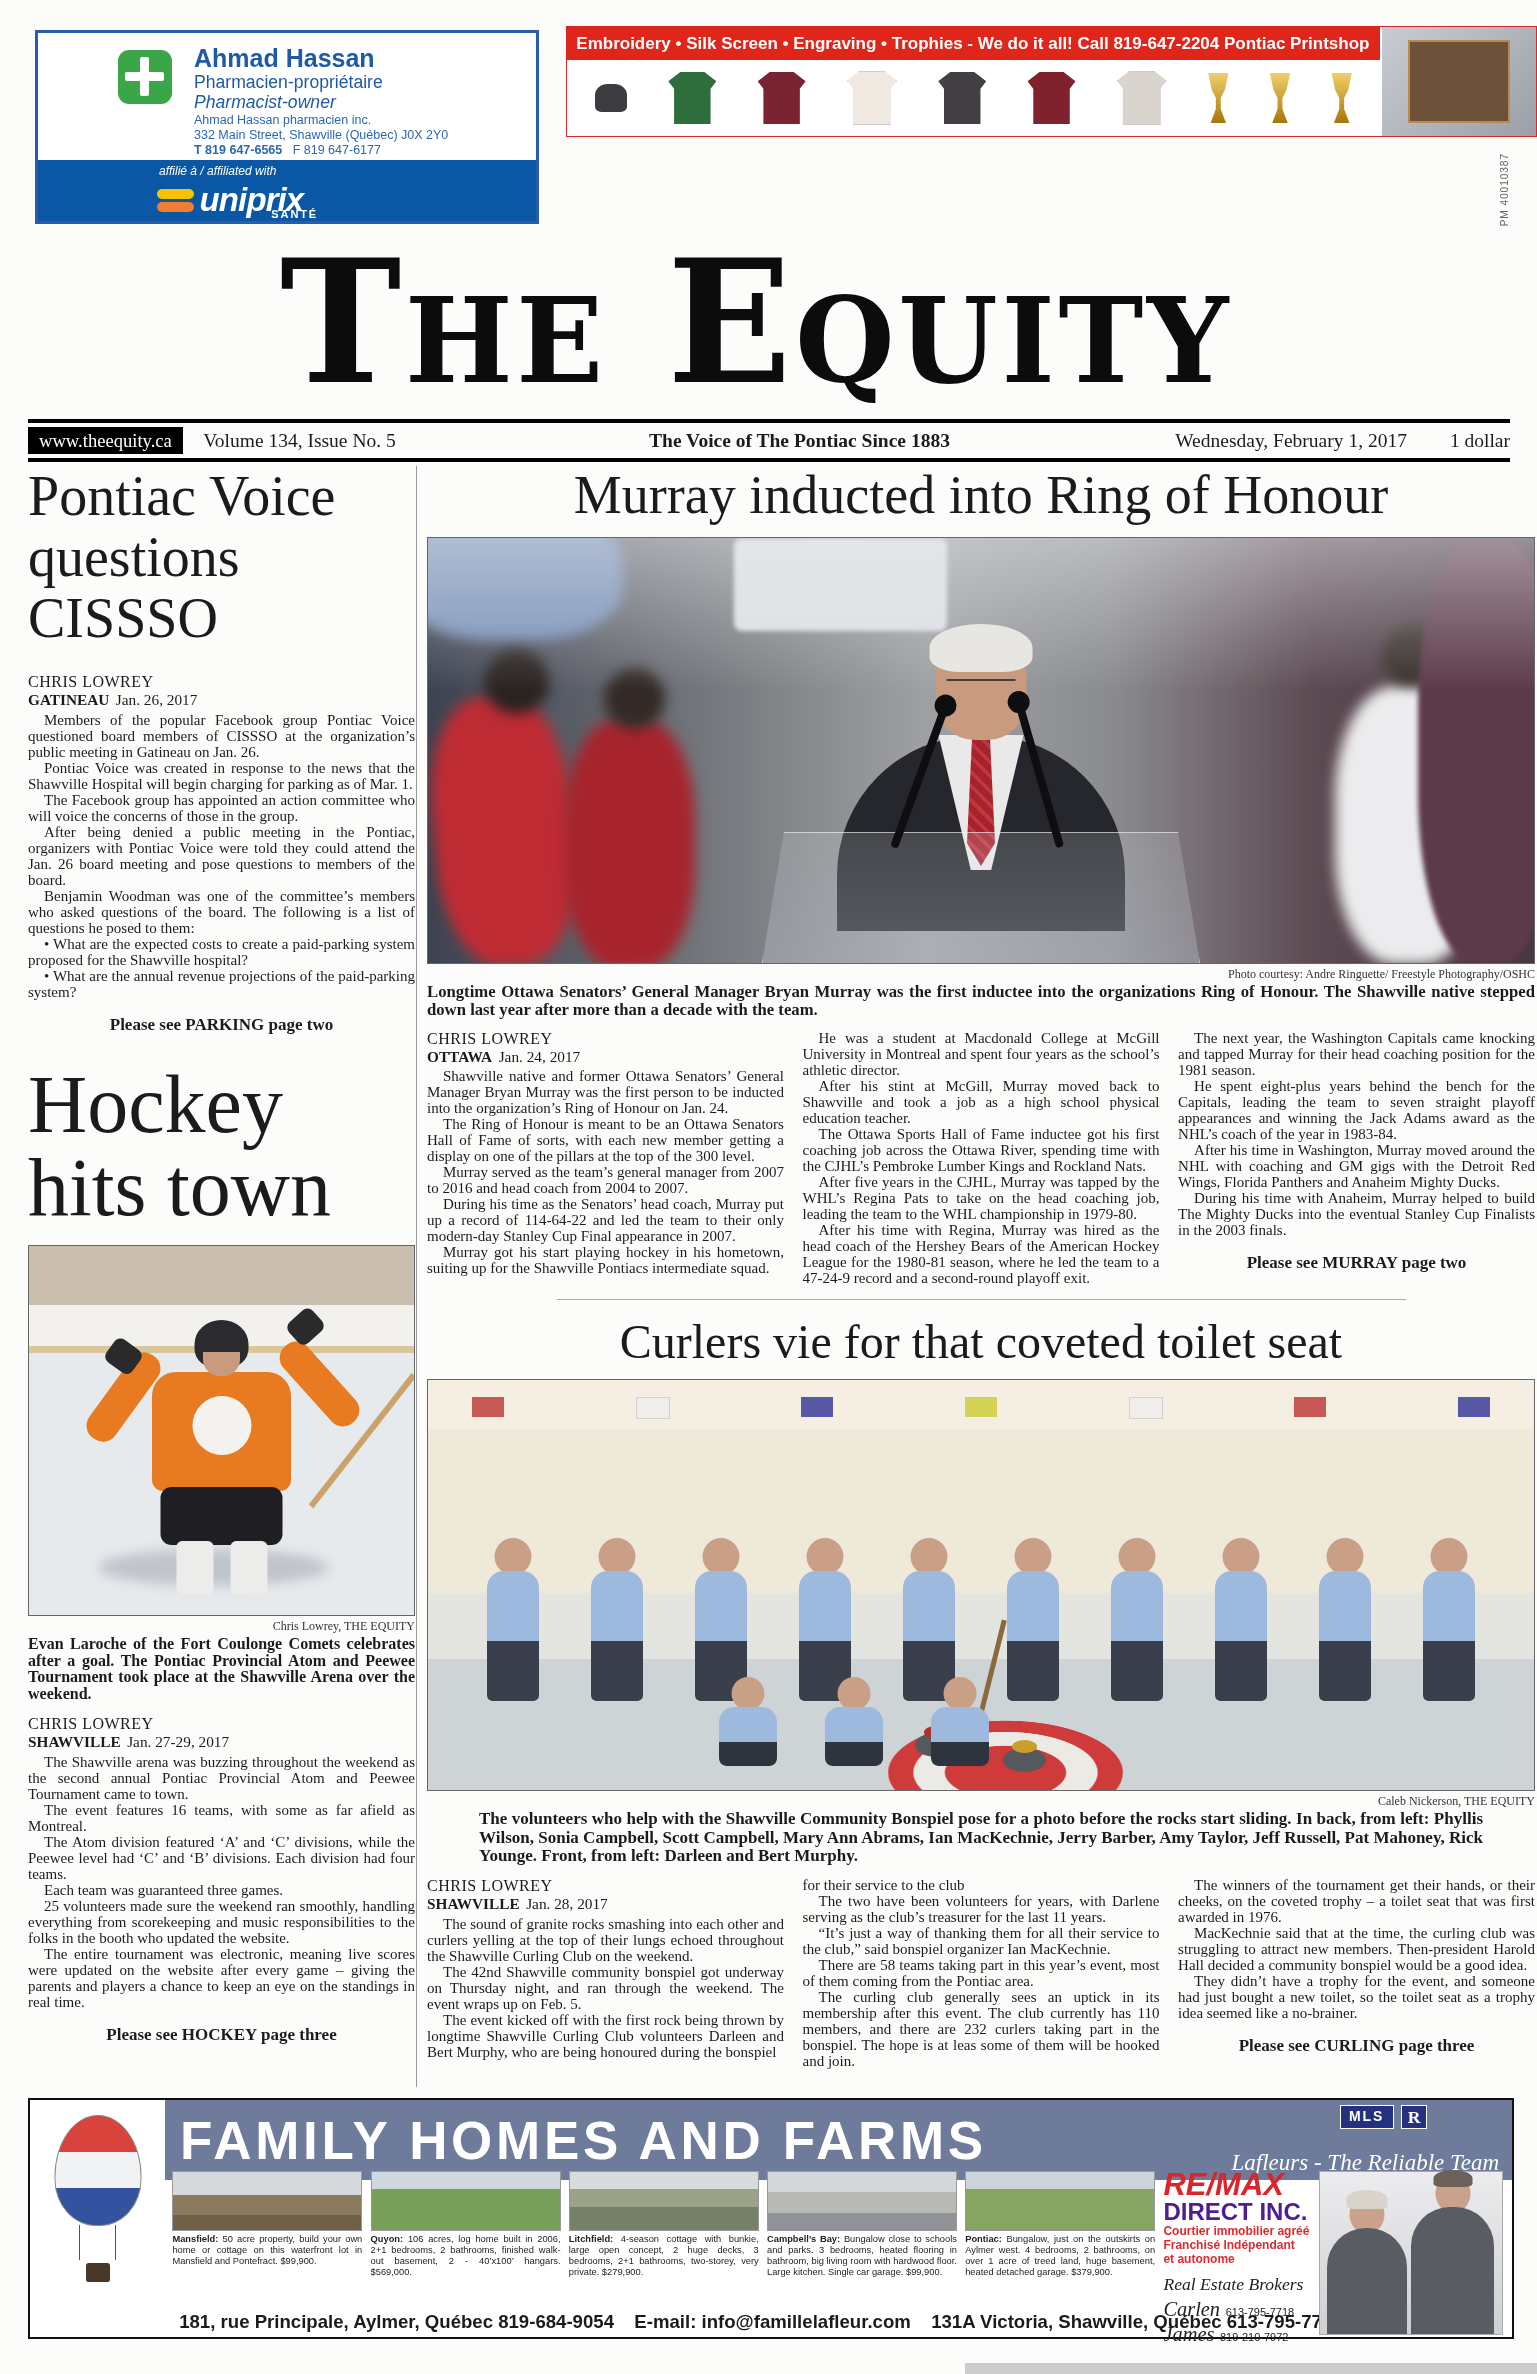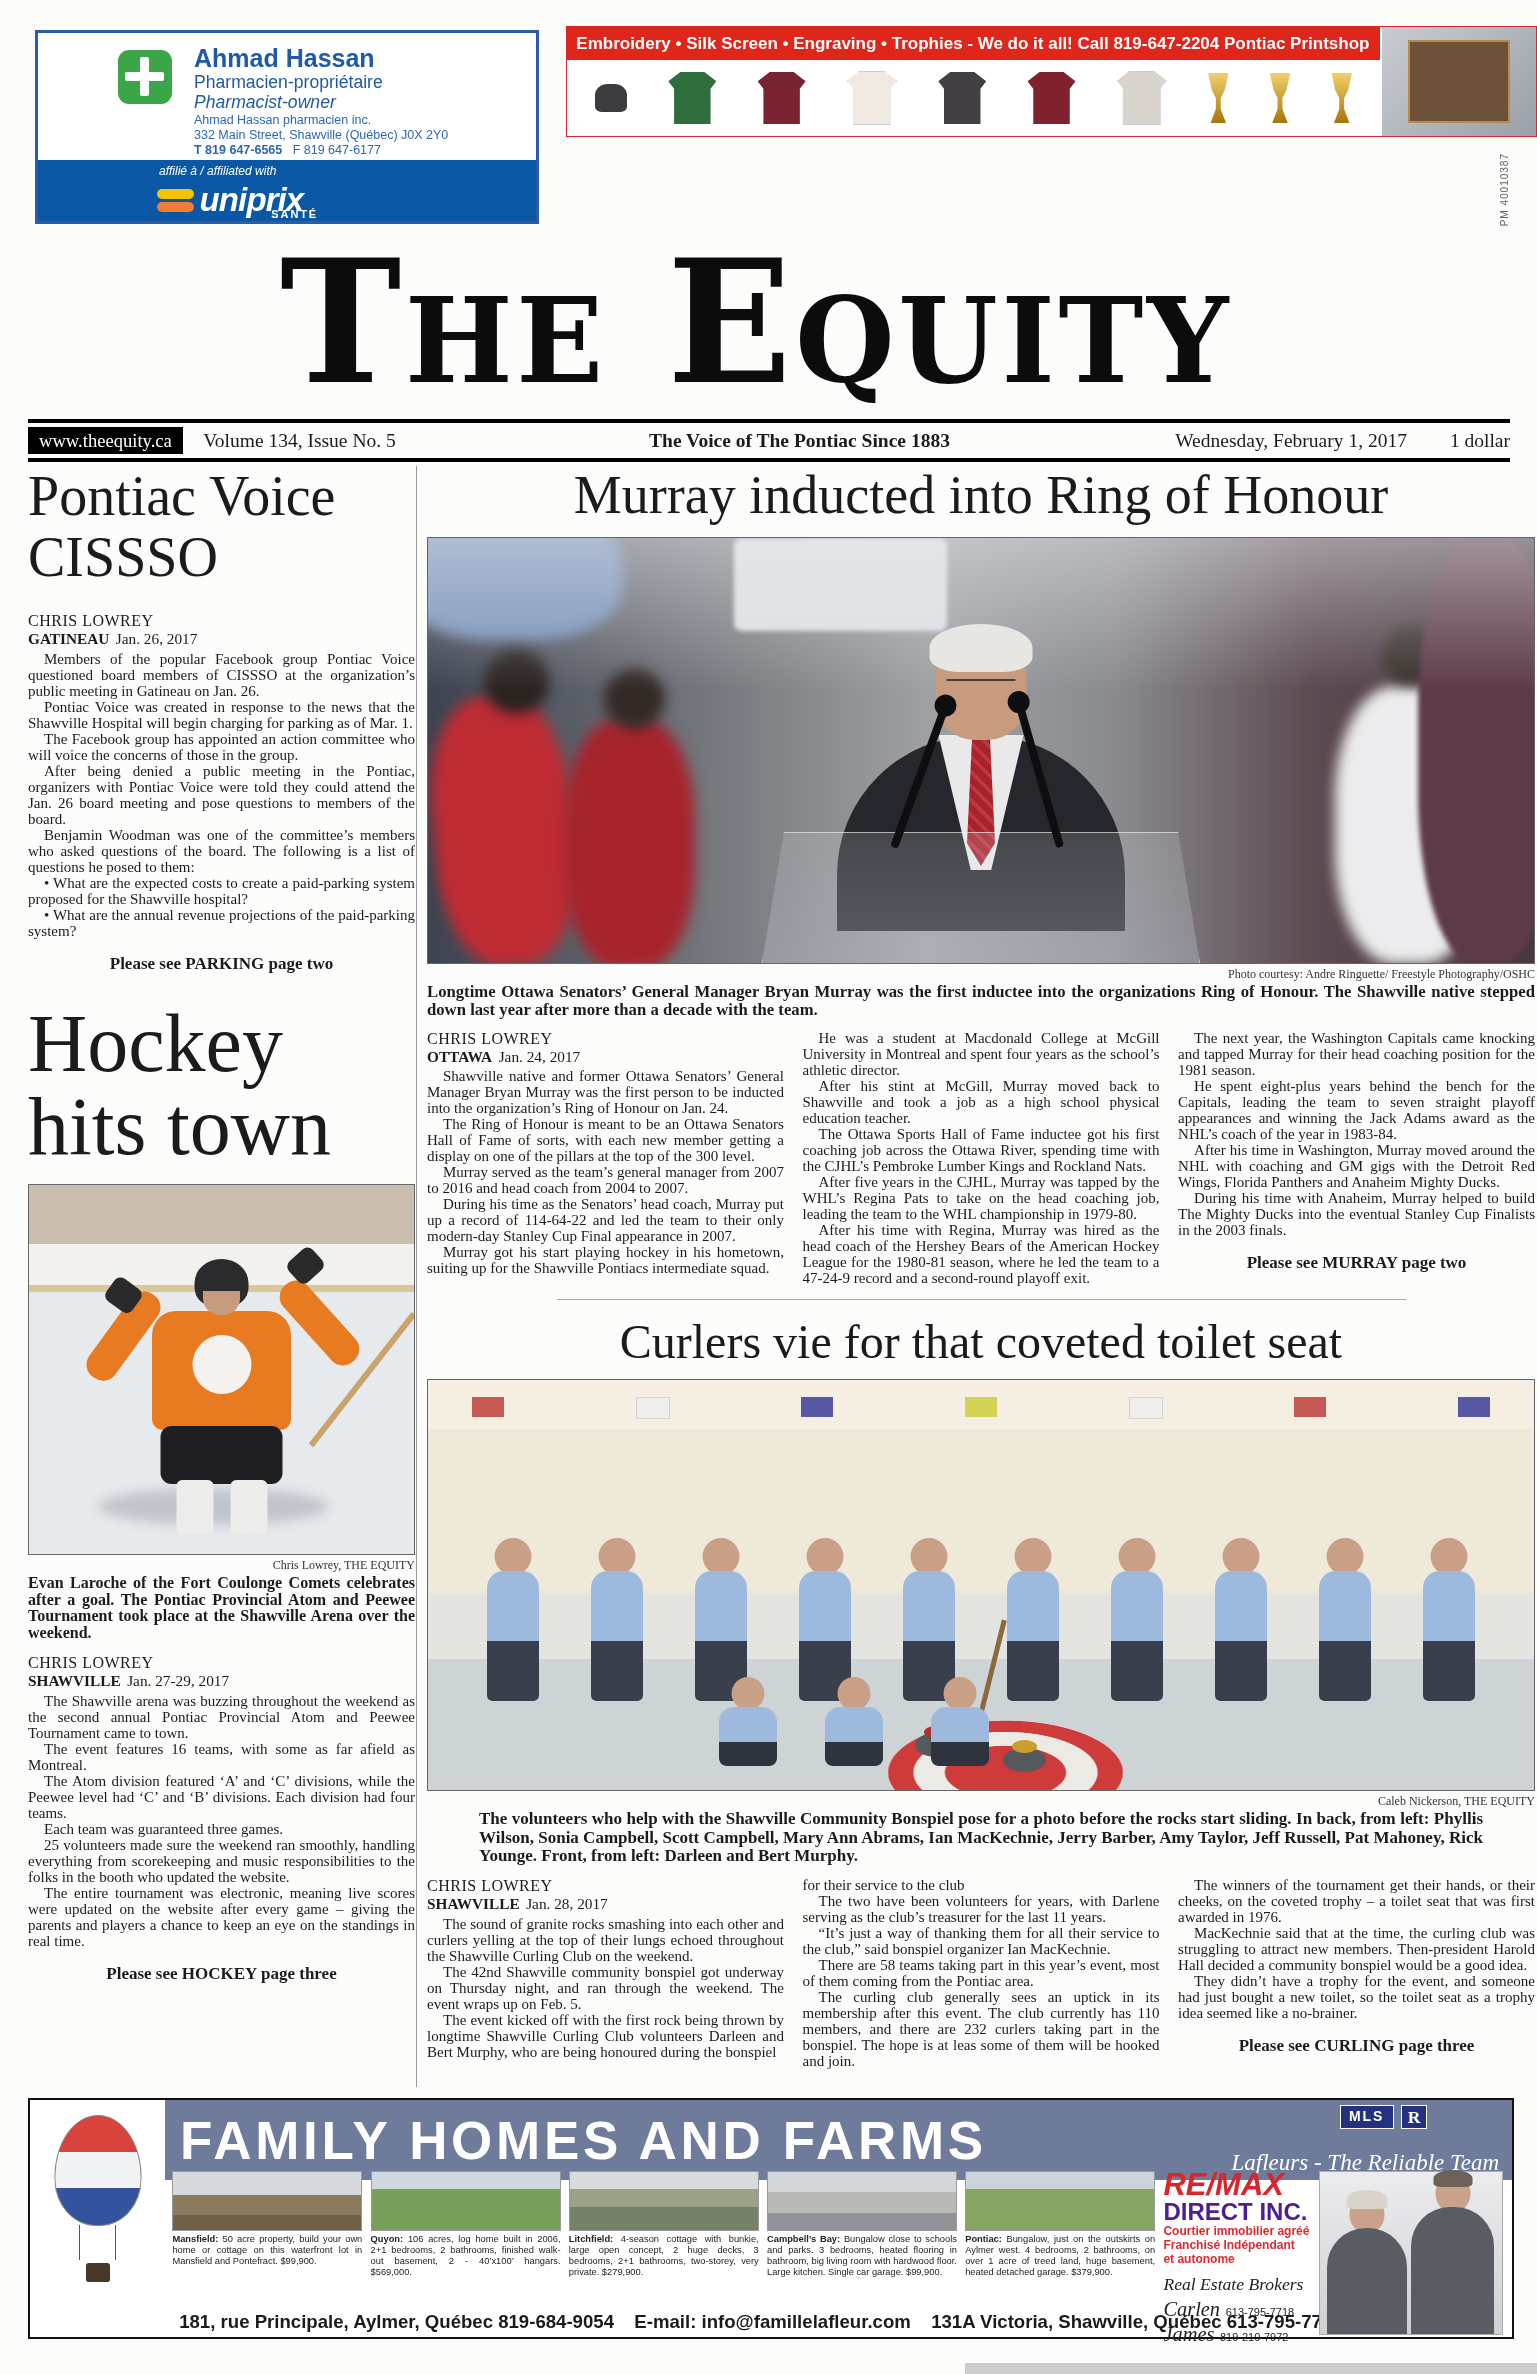--- a/index.html
+++ b/index.html
@@ -266,20 +266,21 @@
     <span class="ib-slogan">The Voice of The Pontiac Since 1883</span>
     <span class="ib-date">Wednesday, February 1, 2017</span>
     <span class="ib-price">1 dollar</span>
   </div>
 
   <div class="vrule"></div>
 
   <div class="col-left">
     <h1 class="h-cissso">
       <div>Pontiac Voice</div>
+      <div>questions</div>
       <div>CISSSO</div>
     </h1>
     <div class="byline">CHRIS LOWREY</div>
     <div class="dateline">
       <b>GATINEAU</b><span>Jan. 26, 2017</span>
     </div>
     <p class="bp">Members of the popular Facebook group Pontiac Voice questioned board members of CISSSO at the organization’s public meeting in Gatineau on Jan. 26.</p>
     <p class="bp">Pontiac Voice was created in response to the news that the Shawville Hospital will begin charging for parking as of Mar. 1.</p>
     <p class="bp">The Facebook group has appointed an action committee who will voice the concerns of those in the group.</p>
     <p class="bp">After being denied a public meeting in the Pontiac, organizers with Pontiac Voice were told they could attend the Jan. 26 board meeting and pose questions to members of the board.</p>

